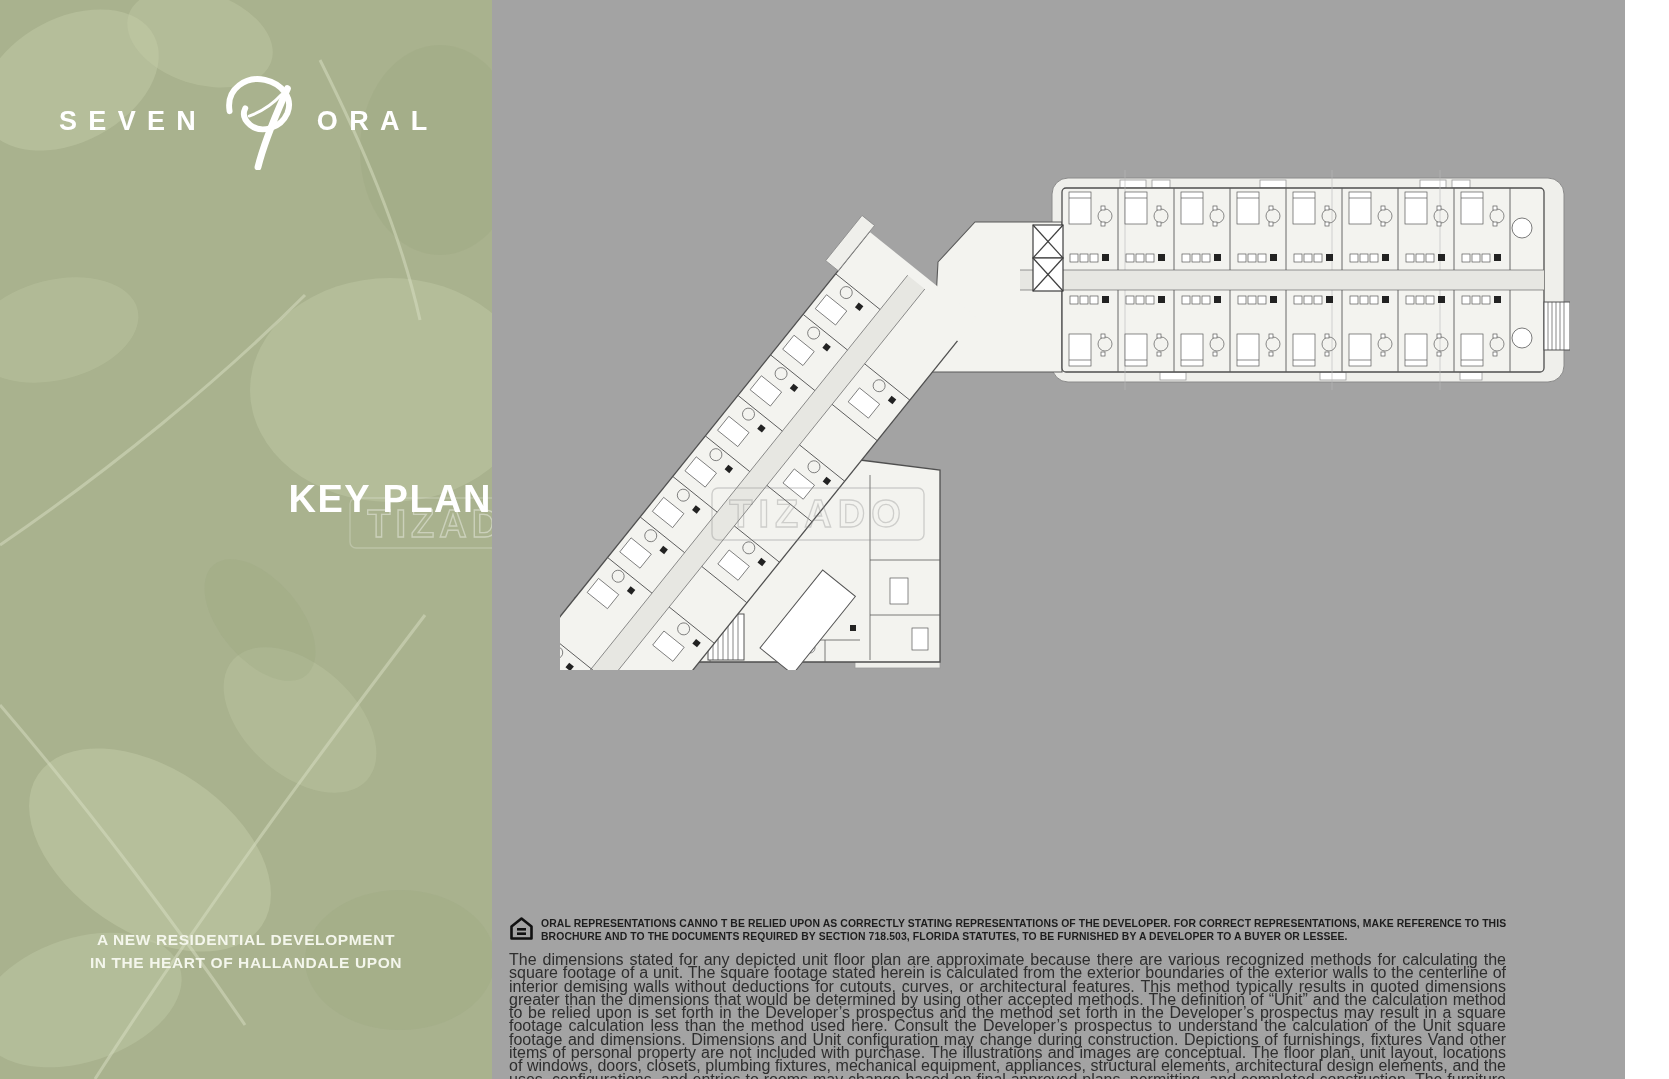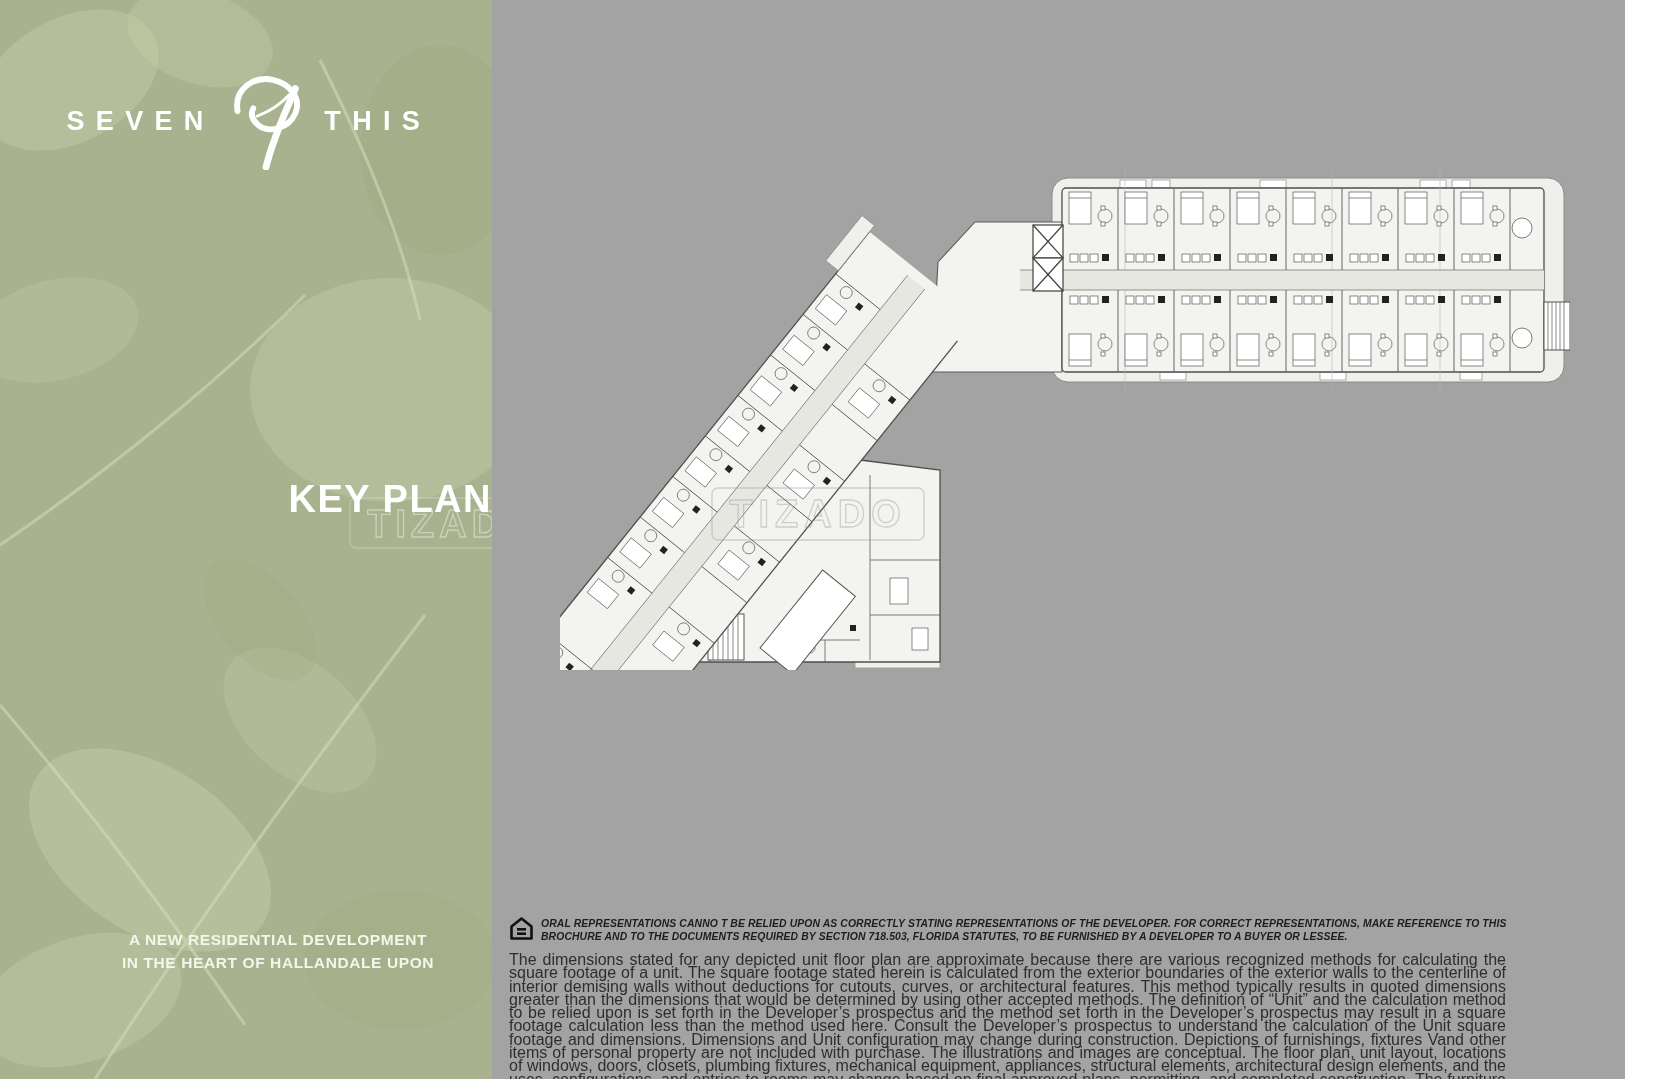--- a/index.html
+++ b/index.html
@@ -23,32 +23,30 @@
     text-indent:0.21em;white-space:nowrap;
   }
   .key-title{
     position:absolute;left:0;top:478px;width:100%;text-align:right;
     color:#ffffff;font-size:38px;font-weight:700;letter-spacing:1.5px;
   }
   .tagline{
     position:absolute;left:0;top:928px;width:100%;text-align:center;
     color:#f4f6ec;font-size:15.5px;font-weight:700;letter-spacing:0.6px;
     line-height:23px;
-    margin-left:32px;
   }
   .wm-left{position:absolute;left:348px;top:492px;opacity:0.4;}
   
   .plan-svg{position:absolute;left:560px;top:170px;}
   
   .housing-icon{position:absolute;left:509px;top:917px;}
   .notice-bold{
     position:absolute;left:541px;top:918px;width:978px;
     color:#1d1d1d;font-size:10.4px;font-weight:700;line-height:12.6px;
     letter-spacing:0.1px;
-    font-style:italic;
   }
   .disclaimer{
     position:absolute;left:509px;top:953px;width:997px;
     color:#2e2e2e;font-size:16px;line-height:13.3px;text-align:justify;
   }
 </style>
 </head>
 <body>
 
 <div class="page">
@@ -79,21 +77,21 @@
 
     <div class="logo-row">
       <span class="logo-word">SEVEN</span>
       <svg width="80" height="98" viewBox="0 0 80 100">
         <g fill="none" stroke="#ffffff" stroke-linecap="round">
           <path d="M10,40 C6,16 28,4 46,8 C64,12 75,27 69,42 C62,58 42,63 31,54 C25,49 23,43 26,37" stroke-width="6"></path>
           <path d="M69,17 C59,40 46,68 39,97" stroke-width="7"></path>
           <path d="M30,45 C41,41 53,34 63,23" stroke-width="3"></path>
         </g>
       </svg>
-      <span class="logo-word">THIS</span>
+      <span class="logo-word">ORAL</span>
     </div>
 
     <div class="key-title">KEY PLAN</div>
 
     <svg class="wm-left" width="210" height="60" viewBox="0 0 210 60">
       <rect x="2" y="6" width="204" height="50" rx="6" fill="none" stroke="#ffffff" stroke-width="1.4" opacity="0.55"></rect>
       <text x="105" y="45" text-anchor="middle" font-size="38" font-weight="700" letter-spacing="5" fill="none" stroke="#ffffff" stroke-width="1.3">TIZADO</text>
     </svg>
 
     <div class="tagline">

